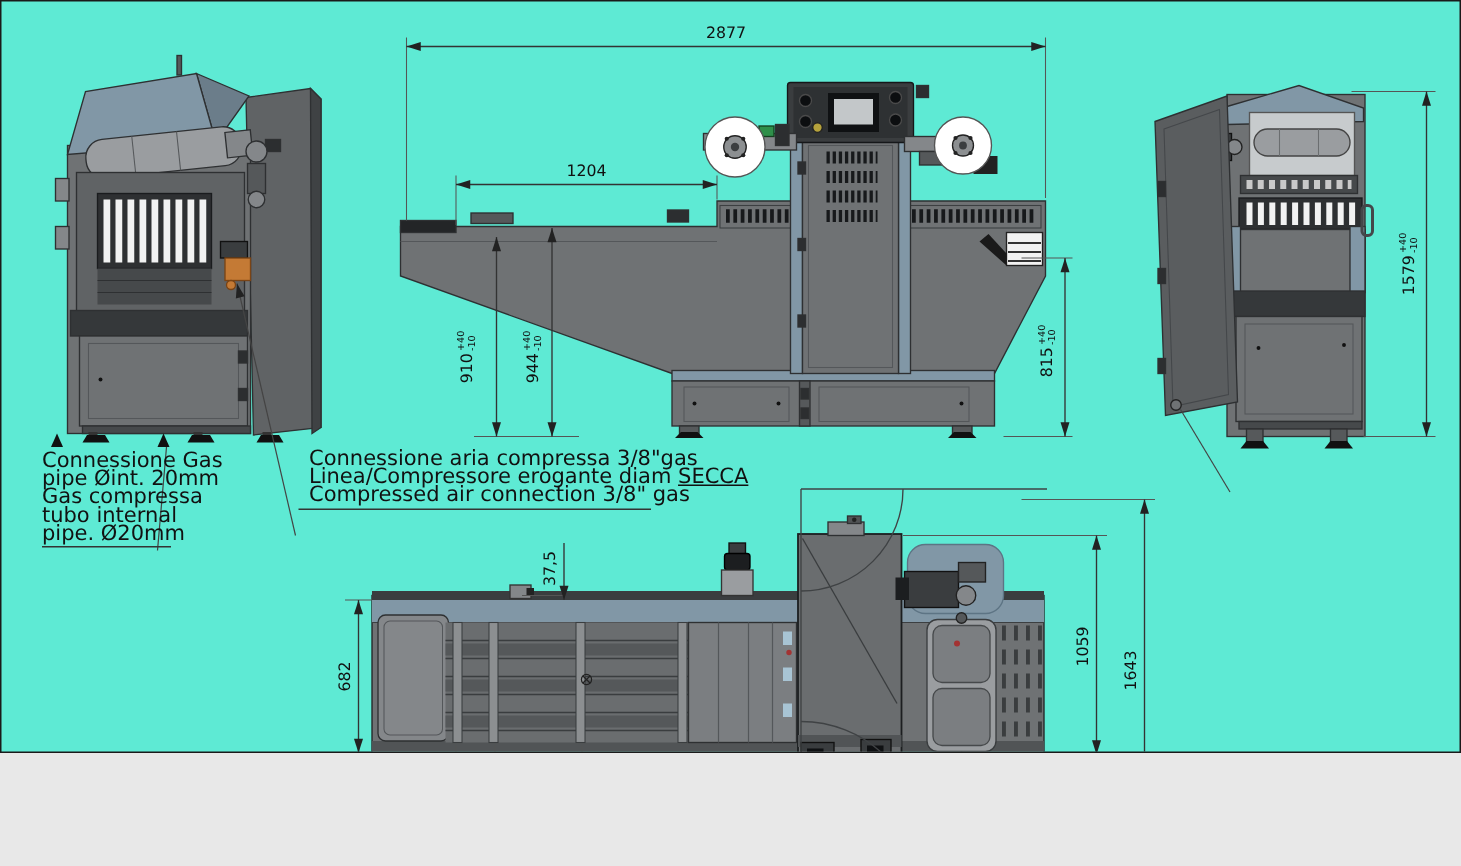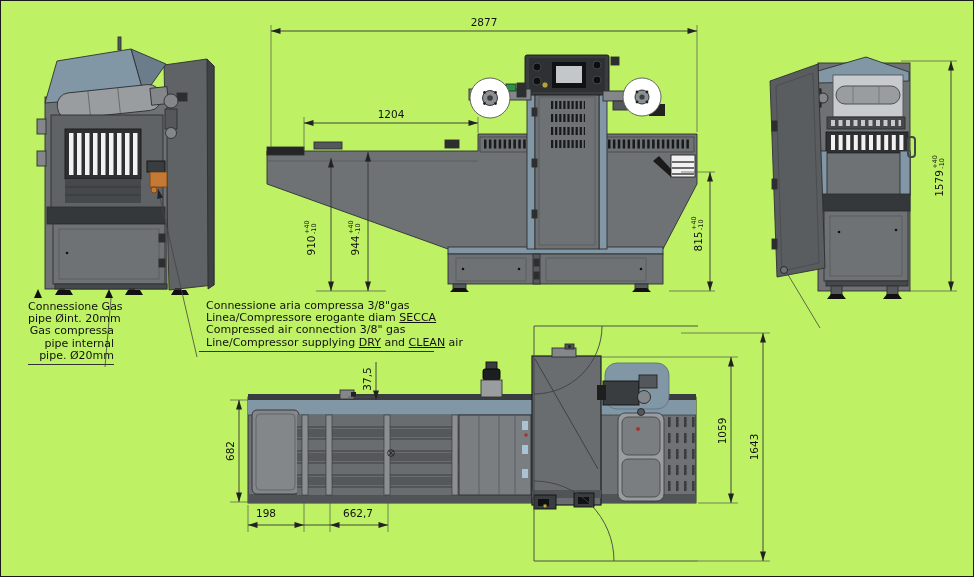--- a/index.html
+++ b/index.html
@@ -1,32 +1,32 @@
 <!DOCTYPE html>
 <html><head>
 <meta charset="utf-8">
 <style>
   html,body{margin:0;padding:0;background:#e8e8e8;}
   .canvas{
-    position:relative;width:974px;height:577px;background:#bef264;
+    position:relative;width:974px;height:502px;background:#5eead4;
     border:1px solid #1a1a1a;box-sizing:border-box;overflow:hidden;
     font-family:"DejaVu Sans","Liberation Sans",sans-serif;color:#1a1a1a;
   }
   svg.draw{position:absolute;left:0;top:0;}
   
   .dim{
     position:absolute;display:flex;align-items:center;gap:1.5px;
     font-size:10.5px;line-height:10px;white-space:nowrap;color:#111;
     transform:translate(-50%,-50%);
   }
   .dim.v{transform:translate(-50%,-50%) rotate(-90deg);}
   .dim .tol{display:flex;flex-direction:column;font-size:6.4px;line-height:6.6px;letter-spacing:0;}
   
   .note{
-    position:absolute;font-size:11px;line-height:12.2px;color:#111;
+    position:absolute;font-size:14px;line-height:12.2px;color:#111;
     border-bottom:1px solid #333;padding-bottom:2px;
   }
   .note.right{text-align:right;}
   .note .u{text-decoration:underline;}
   .note div{white-space:nowrap;}
 </style>
 </head>
 <body>
 
 <div class="canvas">
@@ -435,25 +435,24 @@
   <span class="num">198</span>
 </div>
 <div class="dim" style="left:357px;top:512px">
   <span class="num">662,7</span>
 </div>
 
 <div class="note right" style="left:27px;top:300px;width:86px">
   <div>Connessione Gas</div>
   <div>pipe Øint. 20mm</div>
   <div>Gas compressa</div>
-  <div>pipe internal</div>
+  <div>tubo internal</div>
   <div>pipe. Ø20mm</div>
 </div>
 
 <div class="note" style="left:198px;top:299px;width:228px;padding-left:7px">
   <div><span>Connessione aria compressa 3/8"gas</span></div>
   <div><span>Linea/Compressore erogante diam </span><span class="u">SECCA</span></div>
   <div><span>Compressed air connection 3/8" gas</span></div>
-  <div><span>Line/Compressor supplying </span><span class="u">DRY</span><span> and </span><span class="u">CLEAN</span><span> air</span></div>
 </div>
 
 
 </div>
 
 </body></html>

